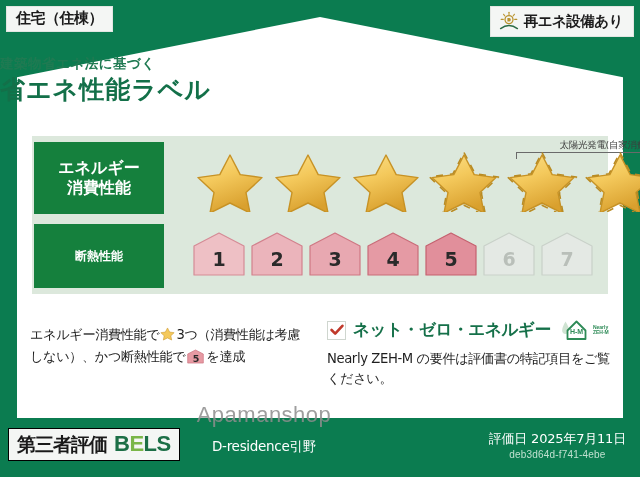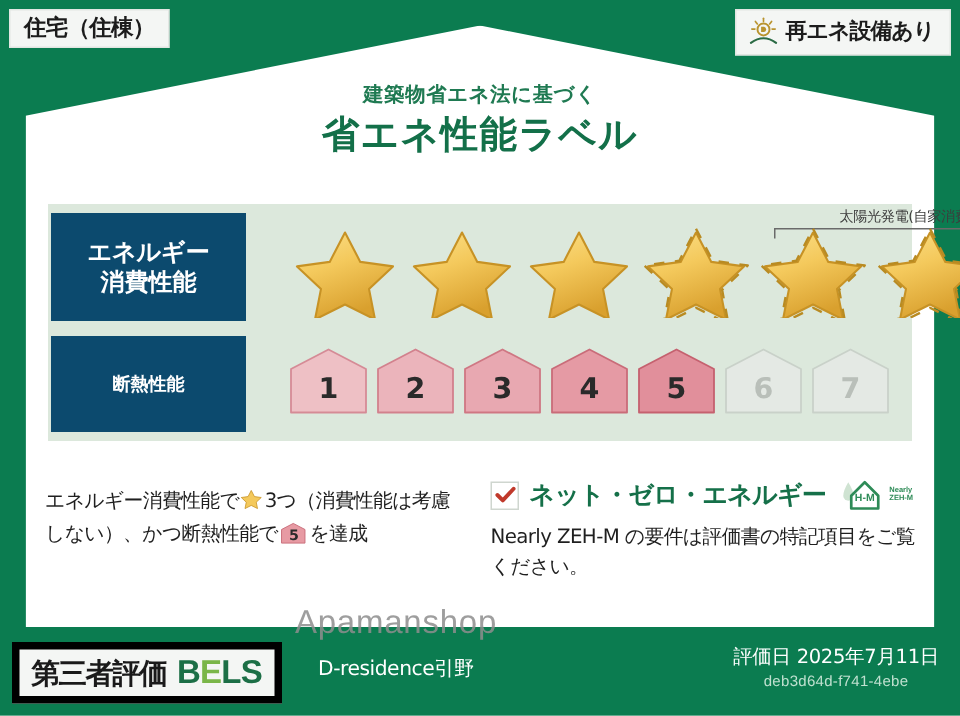--- a/index.html
+++ b/index.html
@@ -41,21 +41,21 @@
     padding:4px 10px 5px 7px;
     display:flex; align-items:center; gap:4px;
     font-size:14.5px; font-weight:bold; color:#1c1c1c;
     letter-spacing:-0.5px; line-height:1;
   }
   #renewable-tag svg { display:block; }
 
   
   #title-block {
     position:absolute; left:0; top:56px; width:640px;
-    text-align:center; color:#17714b;
+    color:#17714b;
   }
   #title-sub {
     font-size:13.5px; font-weight:bold; letter-spacing:0.5px;
     color:#1f7a52; line-height:1.1;
   }
   #title-main {
     margin-top:5px;
     font-size:25px; font-weight:bold; letter-spacing:1px;
     color:#137049; line-height:1.1;
   }
@@ -66,21 +66,21 @@
     width:576px; height:158px;
     background:#dce8dc;
   }
 
   .rating-row { position:absolute; left:0; width:576px; display:flex; }
   #row-energy { top:6px; height:72px; }
   #row-insul  { top:88px; height:64px; }
 
   .row-label {
     width:130px; margin-left:2px;
-    background:#0c4a6e; color:#ffffff;
+    background:#15803d; color:#ffffff;
     display:flex; flex-direction:column;
     align-items:center; justify-content:center;
     font-size:16px; font-weight:bold; letter-spacing:0px;
     line-height:1.25;
   }
   #row-insul .row-label { font-size:12px; }
   .row-body { flex:1; position:relative; }
 
   
   #stars-wrap {
@@ -168,21 +168,21 @@
     text-align:center;
     font-size:22px; color:#8e8e8e; opacity:0.85;
     letter-spacing:0.5px; line-height:1;
     font-family:"Liberation Sans", sans-serif;
   }
 
   
   #footer { position:absolute; left:0; top:418px; width:640px; height:59px; }
   #bels-badge {
     position:absolute; left:8px; top:10px;
-    background:#f4f6f4; border:5px solid #000000;
+    background:#f4f6f4; border:1px solid #000000;
     padding:4px 8px 5px 8px;
     display:flex; align-items:baseline; gap:7px;text-align:right;
   }
   #bels-text {
     font-size:19px; font-weight:bold; color:#1a1a1a;
     letter-spacing:-1px; line-height:1;
   }
   #bels-logo {
     font-size:22px; font-weight:bold; line-height:1;
     letter-spacing:-0.5px;

